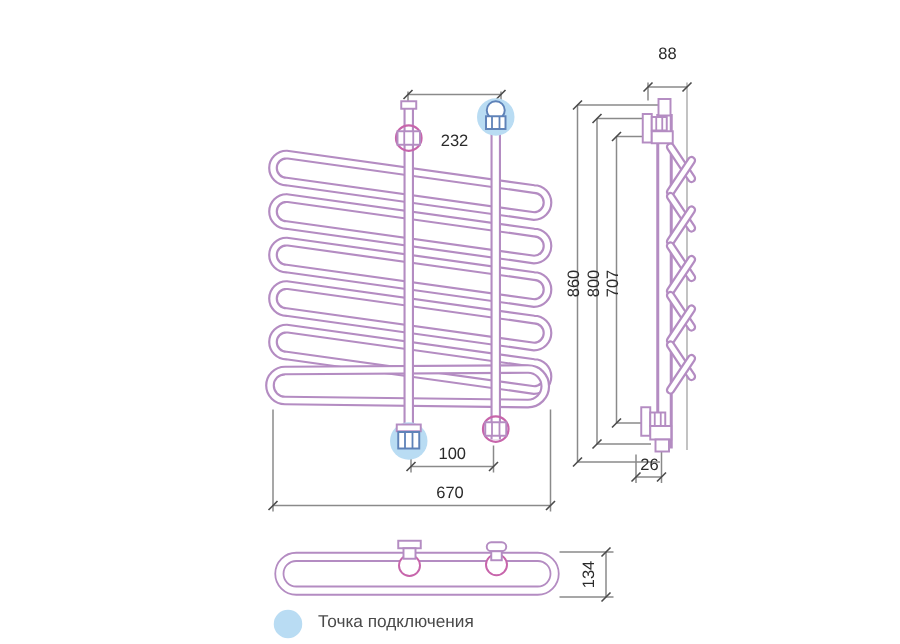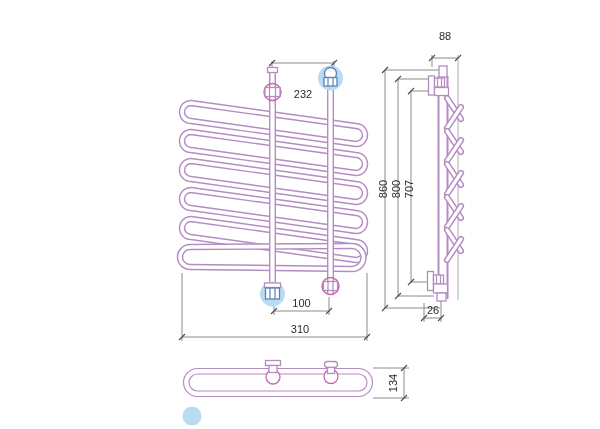--- a/index.html
+++ b/index.html
@@ -181,21 +181,22 @@
       <rect class="thin" x="323.5" y="281.5" width="14" height="9"></rect>
       <path class="lthin" d="M328,281.5 V290.5 M333,281.5 V290.5"></path>
     </g>
 
     <circle class="glow" cx="192" cy="416" r="9.5"></circle>
   </svg>
 
 
   <div class="txt ctr" style="left:272px;top:48px;width:62px;margin-top:40px;">232</div>
   <div class="txt ctr" style="left:274px;top:297px;width:55px;">100</div>
-  <div class="txt ctr" style="left:240px;top:323px;width:120px;">310</div>
+  <div class="txt ctr" style="left:240px;top:323px;width:120px;">670</div>
   <div class="txt rot" style="left:364px;top:182px;">860</div>
   <div class="txt rot" style="left:377px;top:182px;">800</div>
   <div class="txt rot" style="left:390px;top:182px;">707</div>
   <div class="txt ctr" style="left:433px;top:30px;width:24px;">88</div>
   <div class="txt ctr" style="left:423px;top:304px;width:20px;">26</div>
   <div class="txt rot" style="left:374px;top:376px;">134</div>
 
+  <div id="legend-label">Точка подключения</div>
 </div>
 
 </body></html>

